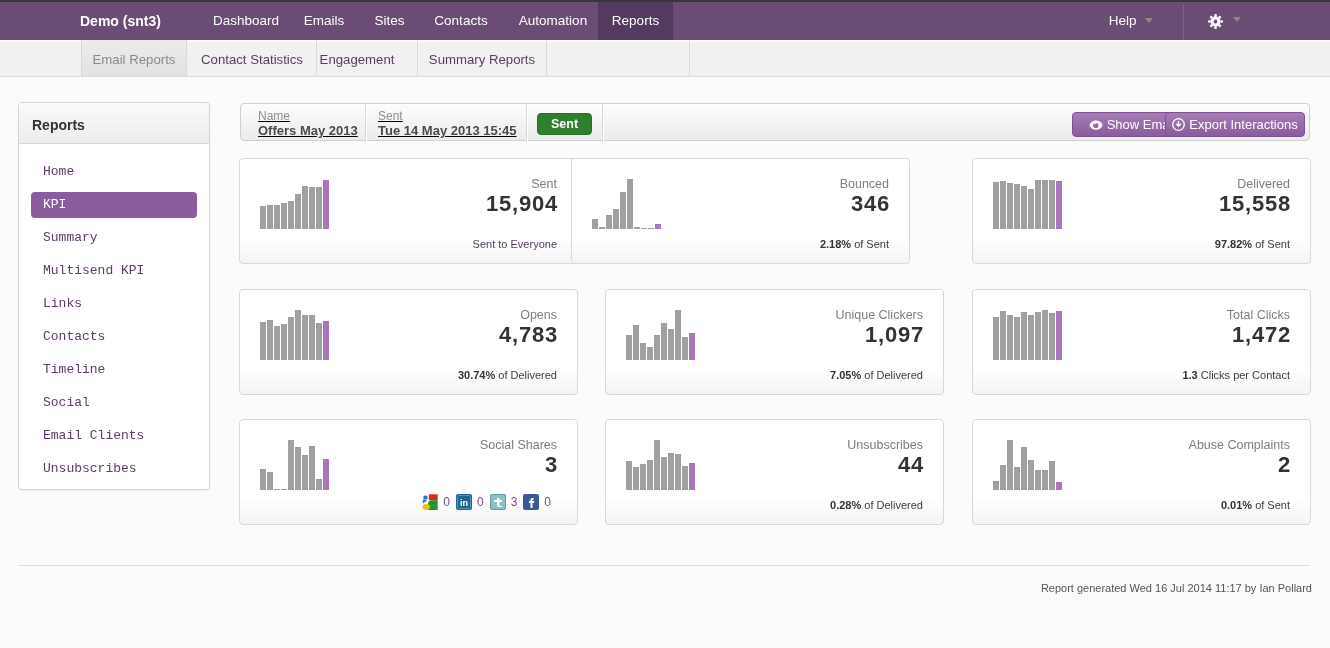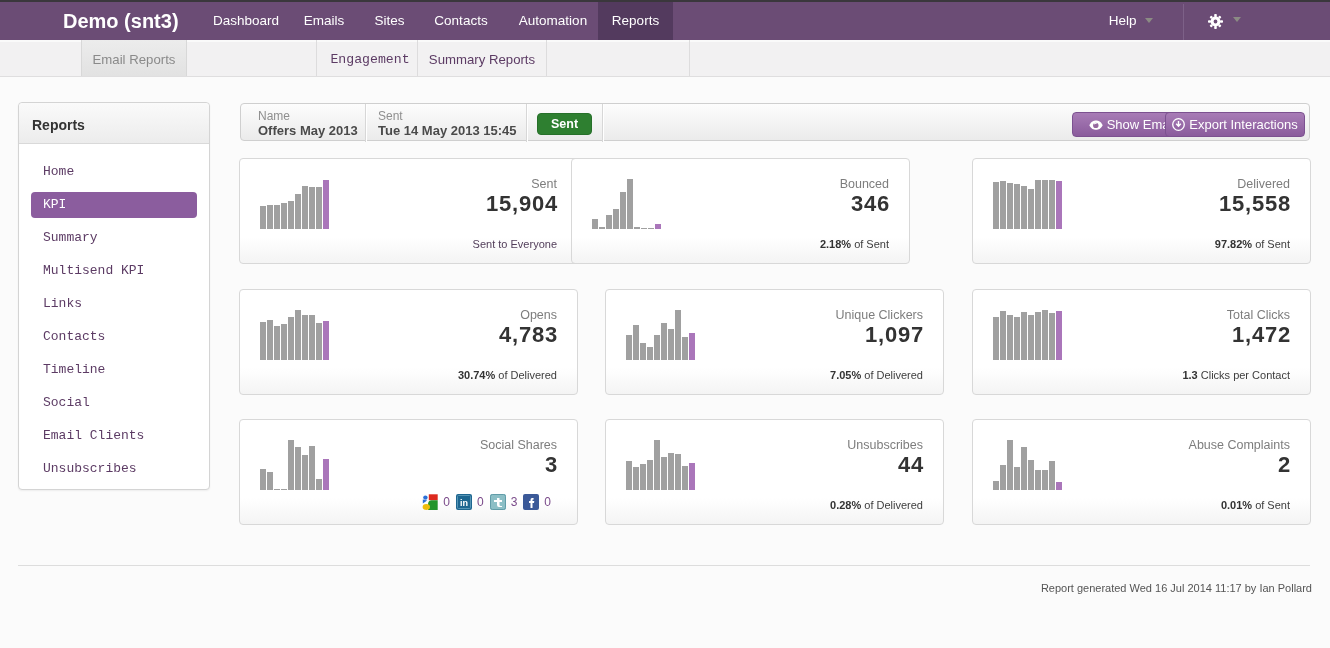--- a/index.html
+++ b/index.html
@@ -2,21 +2,21 @@
 <html><head>
 <meta charset="utf-8">
 <style>
 * { margin:0; padding:0; box-sizing:border-box; }
 html,body { width:1330px; height:648px; font-family:"Liberation Sans", sans-serif; background:#fbfbfb; overflow:hidden; }
 #page { position:relative; width:1330px; height:648px; }
 
 
 #topstrip { position:absolute; left:0; top:0; width:1330px; height:2px; background:#3a373c; }
 #navbar { position:absolute; left:0; top:2px; width:1330px; height:38px; background:#6b4c75; }
-#brand { position:absolute; left:63px; top:0; height:38px; line-height:38px; color:#fff; font-size:20px; font-weight:bold; }
+#brand { position:absolute; left:80px; top:0; height:38px; line-height:38px; color:#fff; font-size:14px; font-weight:bold; }
 .navitem { position:absolute; top:0; height:38px; line-height:38px; color:#fff; font-size:13.5px; text-align:center; }
 .navitem.active { background:#533a5e; }
 .navcaret { display:inline-block; width:0; height:0; border-left:4px solid transparent; border-right:4px solid transparent; border-top:5px solid #8b8b84; vertical-align:middle; margin-left:6px; margin-top:-2px; }
 #navdivider { position:absolute; left:1183px; top:2px; width:1px; height:38px; background:#7d6188; }
 #gearwrap { position:absolute; left:1204px; top:0; width:40px; height:38px; }
 
 
 #subnav { position:absolute; left:0; top:40px; width:1330px; height:37px; background:#f2f1f2; border-top:2px solid #fafafa; border-bottom:1px solid #dfdedf; }
 .subtab { position:absolute; top:-2px; height:36px; line-height:36px; padding-top:2px; font-size:13.2px; color:#5c3b64; text-align:center; }
 .subtab.active { background:linear-gradient(#ececec,#e2e2e2); color:#8a8a8a; border-left:1px solid #d8d8d8; border-right:1px solid #d8d8d8; }
@@ -27,21 +27,21 @@
 #sidehead { height:41px; line-height:45px; background:linear-gradient(#fafafa,#ececec); border-bottom:1px solid #d9d9d9; border-radius:4px 4px 0 0; font-size:14px; font-weight:bold; color:#333; padding-left:13px; }
 #sidelist { list-style:none; padding:11px 12px;font-family:Liberation Mono, monospace; }
 #sidelist li { height:33px; padding-top:3.5px; }
 #sidelist a { display:block; height:26px; line-height:26px; padding-left:12px; font-size:13px; color:#5c3b64; text-decoration:none; border-radius:4px; }
 #sidelist a.active { background:#8b5d9e; color:#fff; }
 
 
 #headbar { position:absolute; left:240px; top:103px; width:1070px; height:38px; background:linear-gradient(#fdfdfd,#ebebeb); border:1px solid #cfcfcf; border-radius:4px; }
 .hlabel { font-size:12px; color:#8f8f8f; line-height:13px; }
 .hvalue { font-size:13px; font-weight:bold; color:#4a4a4a; line-height:16px; }
-.hblock { position:absolute; top:6px; }
+.hblock { position:absolute; top:6px;text-decoration:underline; }
 .hsep { position:absolute; top:0; width:1px; height:38px; background:#d7d7d7; box-shadow:1px 0 0 #fff; }
 #sentbadge { position:absolute; left:296px; top:9px; width:55px; height:22px; background:#2e7f30; border:1px solid #27702a; border-radius:4px; color:#fff; font-size:12.5px; font-weight:bold; text-align:center; line-height:21px; }
 .pbtn { position:absolute; top:8px; height:25px; background:linear-gradient(#a87cb6,#8a5b9c); border:1px solid #7c5190; border-radius:4px; color:#fff; font-size:13px; line-height:23px; text-align:center; }
 
 
 .card { position:absolute; width:339px; height:106px; background:linear-gradient(#ffffff 75%,#f4f4f4); border:1px solid #d8d8d8; border-radius:4px; }
 .chart { position:absolute; left:20px; bottom:34px; display:flex; align-items:flex-end; }
 .chart i { display:block; width:6px; margin-right:1px; background:#a0a0a0; }
 .chart i.p { background:#aa76ba; }
 .clabel { position:absolute; right:20px; top:18px; font-size:12.5px; color:#7d7d7d; }
@@ -86,22 +86,23 @@
             <rect x="10.4" y="2" width="2.6" height="2.6" rx="0.8" transform="rotate(45 11.7 3.3)"></rect>
             <rect x="2" y="10.4" width="2.6" height="2.6" rx="0.8" transform="rotate(45 3.3 11.7)"></rect>
             <rect x="10.4" y="10.4" width="2.6" height="2.6" rx="0.8" transform="rotate(45 11.7 11.7)"></rect>
           </g>
         </svg>
         <span class="navcaret" style="position:absolute;left:23px;top:17px;"></span>
       </div>
   </div>
   <div id="subnav">
     <div class="subtab active" style="left:81px;width:106px;">Email Reports</div>
+    <div class="subtab" style="left:188px;width:128px;">Contact Statistics</div>
     <div class="subsep" style="left:316px;"></div>
-    <div class="subtab" style="left:320px;width:100px;font-family:Liberation Mono, monospace;">Engagement</div>
+    <div class="subtab" style="left:307px;width:100px;">Engagement</div>
     <div class="subsep" style="left:417px;"></div>
     <div class="subtab" style="left:418px;width:128px;">Summary Reports</div>
     <div class="subsep" style="left:546px;"></div>
     <div class="subsep" style="left:689px;"></div>
   </div>
 
   <div id="sidebar">
     <div id="sidehead">Reports</div>
     <ul id="sidelist">
       <li>

